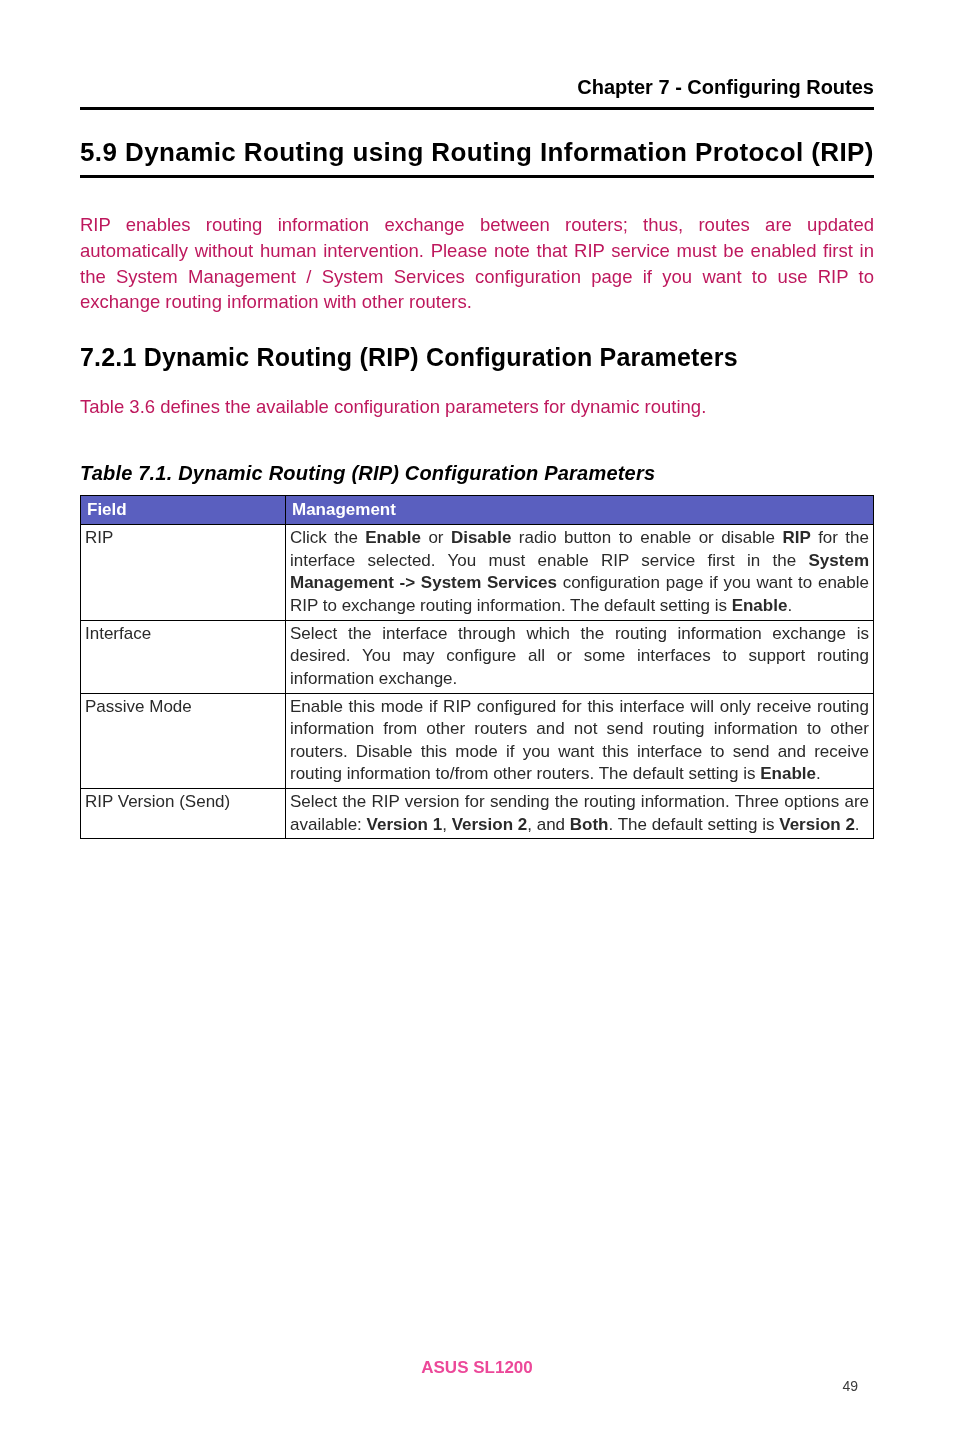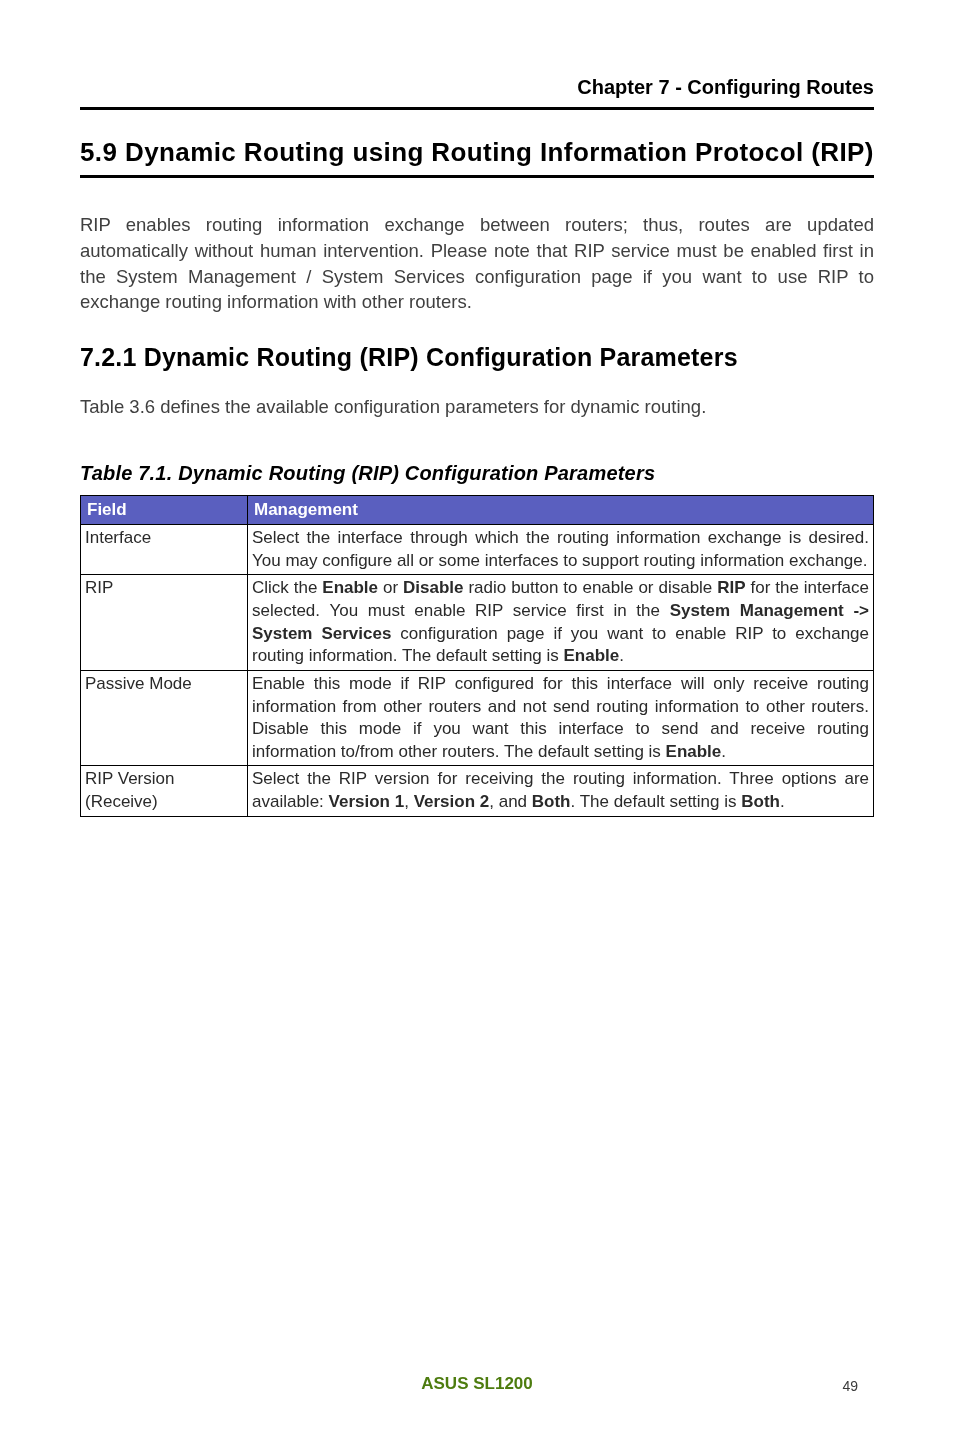--- a/index.html
+++ b/index.html
@@ -31,21 +31,21 @@
     line-height: 1.3;
     padding-bottom: 5px;
     border-bottom: 3px solid #000;
     margin-bottom: 34px;
   }
   .body-para {
     font-size: 18.5px;
     line-height: 1.4;
     margin-bottom: 28px;
     text-align: justify;
-    color: #404040;
+    color: #be185d;
   }
   .subsection-title {
     font-size: 25px;
     font-weight: bold;
     letter-spacing: 0.2px;
     margin-bottom: 22px;
   }
   .table-title {
     font-size: 20px;
     font-weight: bold;
@@ -60,41 +60,41 @@
     font-size: 17px;
   }
   table.params th {
     background: #5a5fbf;
     color: #ffffff;
     text-align: left;
     font-weight: bold;
     padding: 4px 6px;
     border: 1.5px solid #000;
   }
-  table.params th.col-field { width: 167px; }
+  table.params th.col-field { width: 205px; }
   table.params td {
     border: 1.5px solid #000;
     padding: 2px 4px 2px 4px;
     vertical-align: top;
     line-height: 1.33;
     text-align: justify;
     color: #2a2a2a;
   }
   table.params td.field-cell {
     text-align: left;
   }
   .footer {
     position: absolute;
-    bottom: 44px;
+    bottom: 60px;
     left: 0;
     width: 100%;
     text-align: center;
     font-weight: bold;
     font-size: 17px;
-    color: #4d7c0f;
+    color: #ec4899;
   }
   .page-number {
     position: absolute;
     bottom: 44px;
     right: 96px;
     font-size: 14px;
     color: #3a3a3a;
   }
 </style>
 </head>
@@ -115,32 +115,32 @@
 
 <table class="params">
   <thead>
     <tr>
       <th class="col-field">Field</th>
       <th>Management</th>
     </tr>
   </thead>
   <tbody id="params-body">
   <tr>
+        <td class="field-cell">RIP</td>
+        <td>Click the <b>Enable</b> or <b>Disable</b> radio button to enable or disable <b>RIP</b> for the interface selected. You must enable RIP service first in the <b>System Management -&gt; System Services</b> configuration page if you want to enable RIP to exchange routing information. The default setting is <b>Enable</b>.</td>
+      </tr>
+      <tr>
         <td class="field-cell">Interface</td>
         <td>Select the interface through which the routing information exchange is desired. You may configure all or some interfaces to support routing information exchange.</td>
-      </tr>
-      <tr>
-        <td class="field-cell">RIP</td>
-        <td>Click the <b>Enable</b> or <b>Disable</b> radio button to enable or disable <b>RIP</b> for the interface selected. You must enable RIP service first in the <b>System Management -&gt; System Services</b> configuration page if you want to enable RIP to exchange routing information. The default setting is <b>Enable</b>.</td>
       </tr>
       <tr>
         <td class="field-cell">Passive Mode</td>
         <td>Enable this mode if RIP configured for this interface will only receive routing information from other routers and not send routing information to other routers. Disable this mode if you want this interface to send and receive routing information to/from other routers. The default setting is <b>Enable</b>.</td>
       </tr>
       <tr>
-        <td class="field-cell">RIP Version (Receive)</td>
-        <td>Select the RIP version for receiving the routing information. Three options are available: <b>Version 1</b>, <b>Version 2</b>, and <b>Both</b>. The default setting is <b>Both</b>.</td>
+        <td class="field-cell">RIP Version (Send)</td>
+        <td>Select the RIP version for sending the routing information. Three options are available: <b>Version 1</b>, <b>Version 2</b>, and <b>Both</b>. The default setting is <b>Version 2</b>.</td>
       </tr>
     </tbody>
 </table>
 
 <div class="footer">ASUS SL1200</div>
 <div class="page-number">49</div>
 
 </body></html>

